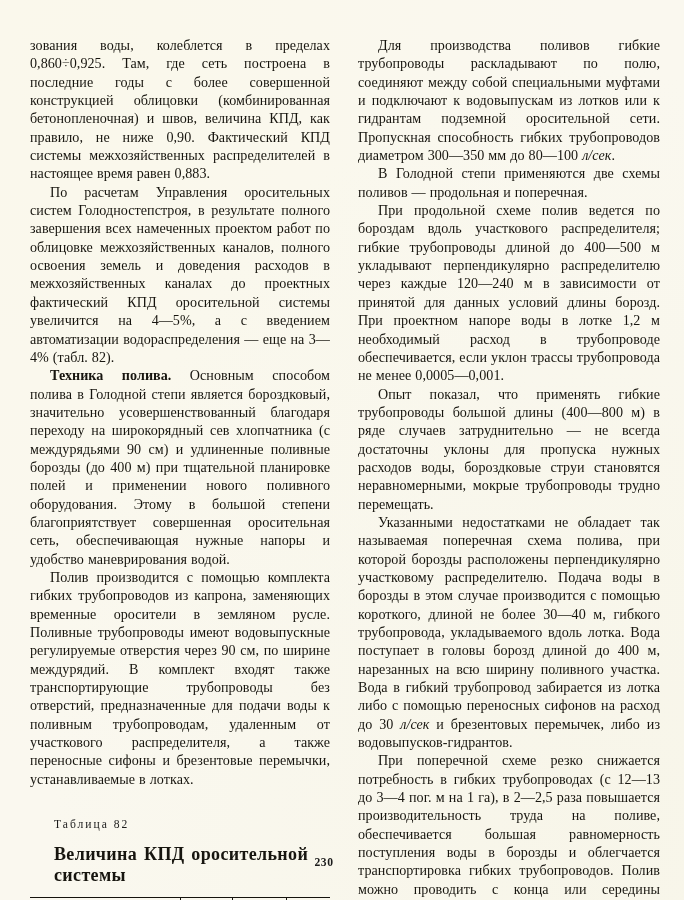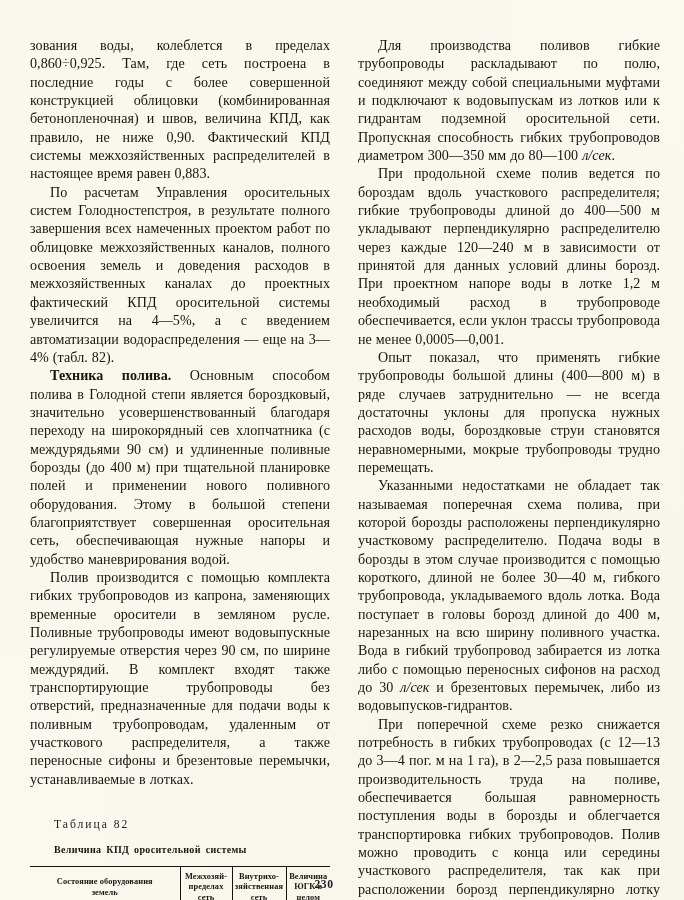--- a/index.html
+++ b/index.html
@@ -64,21 +64,21 @@
   .tbl-caption-num {
     font-size: 11.6px;
     font-weight: normal;
     letter-spacing: 2.0px;
     margin-left: 24px;
     color: #1a1a1a;
   }
   .tbl-title {
     margin-top: 13px;
     margin-left: 24px;
-    font-size: 10px;
+    font-size: 18px;
     font-weight: bold;
     letter-spacing: 0.35px;
     word-spacing: 2px;
     color: #17150f;
   }
   table.kpd {
     margin-top: 11px;
     border-collapse: collapse;
     width: 300px;
     table-layout: fixed;
@@ -104,21 +104,21 @@
   table.kpd td {
     font-size: 11.6px;
     vertical-align: bottom;
     padding: 0;
     color: #17150f;
   }
 
   .folio {
     position: absolute;
     left: 0;
-    top: 878px;
+    top: 856px;
     width: 648px;
     text-align: center;
     font-size: 11.6px;
     font-weight: bold;
     letter-spacing: 0.6px;
     color: #1b1b1b;
   }
 </style>
 </head>
 <body>
@@ -180,20 +180,21 @@
               </th>
             </tr>
 
           </tbody>
         </table>
       </div>
     </div>
 
     <div class="col col-right">
       <p class="para">Для производства поливов гибкие трубопроводы раскладывают по полю, соединяют между собой специальными муфтами и подключают к водовыпускам из лотков или к гидрантам подземной оросительной сети. Пропускная способность гибких трубопроводов диаметром 300—350 мм до 80—100 <i>л/сек</i>.</p>
+      <p class="para">В Голодной степи применяются две схемы поливов — продольная и поперечная.</p>
       <p class="para">При продольной схеме полив ведется по бороздам вдоль участкового распределителя; гибкие трубопроводы длиной до 400—500 м укладывают перпендикулярно распределителю через каждые 120—240 м в зависимости от принятой для данных условий длины борозд. При проектном напоре воды в лотке 1,2 м необходимый расход в трубопроводе обеспечивается, если уклон трассы трубопровода не менее 0,0005—0,001.</p>
       <p class="para">Опыт показал, что применять гибкие трубопроводы большой длины (400—800 м) в ряде случаев затруднительно — не всегда достаточны уклоны для пропуска нужных расходов воды, бороздковые струи становятся неравномерными, мокрые трубопроводы трудно перемещать.</p>
       <p class="para">Указанными недостатками не обладает так называемая поперечная схема полива, при которой борозды расположены перпендикулярно участковому распределителю. Подача воды в борозды в этом случае производится с помощью короткого, длиной не более 30—40 м, гибкого трубопровода, укладываемого вдоль лотка. Вода поступает в головы борозд длиной до 400 м, нарезанных на всю ширину поливного участка. Вода в гибкий трубопровод забирается из лотка либо с помощью переносных сифонов на расход до 30 <i>л/сек</i> и брезентовых перемычек, либо из водовыпусков-гидрантов.</p>
       <p class="para">При поперечной схеме резко снижается потребность в гибких трубопроводах (с 12—13 до 3—4 пог. м на 1 га), в 2—2,5 раза повышается производительность труда на поливе, обеспечивается большая равномерность поступления воды в борозды и облегчается транспортировка гибких трубопроводов. Полив можно проводить с конца или середины участкового распределителя, так как при расположении борозд перпендикулярно лотку легко обеспечивается достаточный фронт для механизированной междурядной обработки поля.</p>
 
     </div>
 
   </div>
 
   <div class="folio">230</div>

